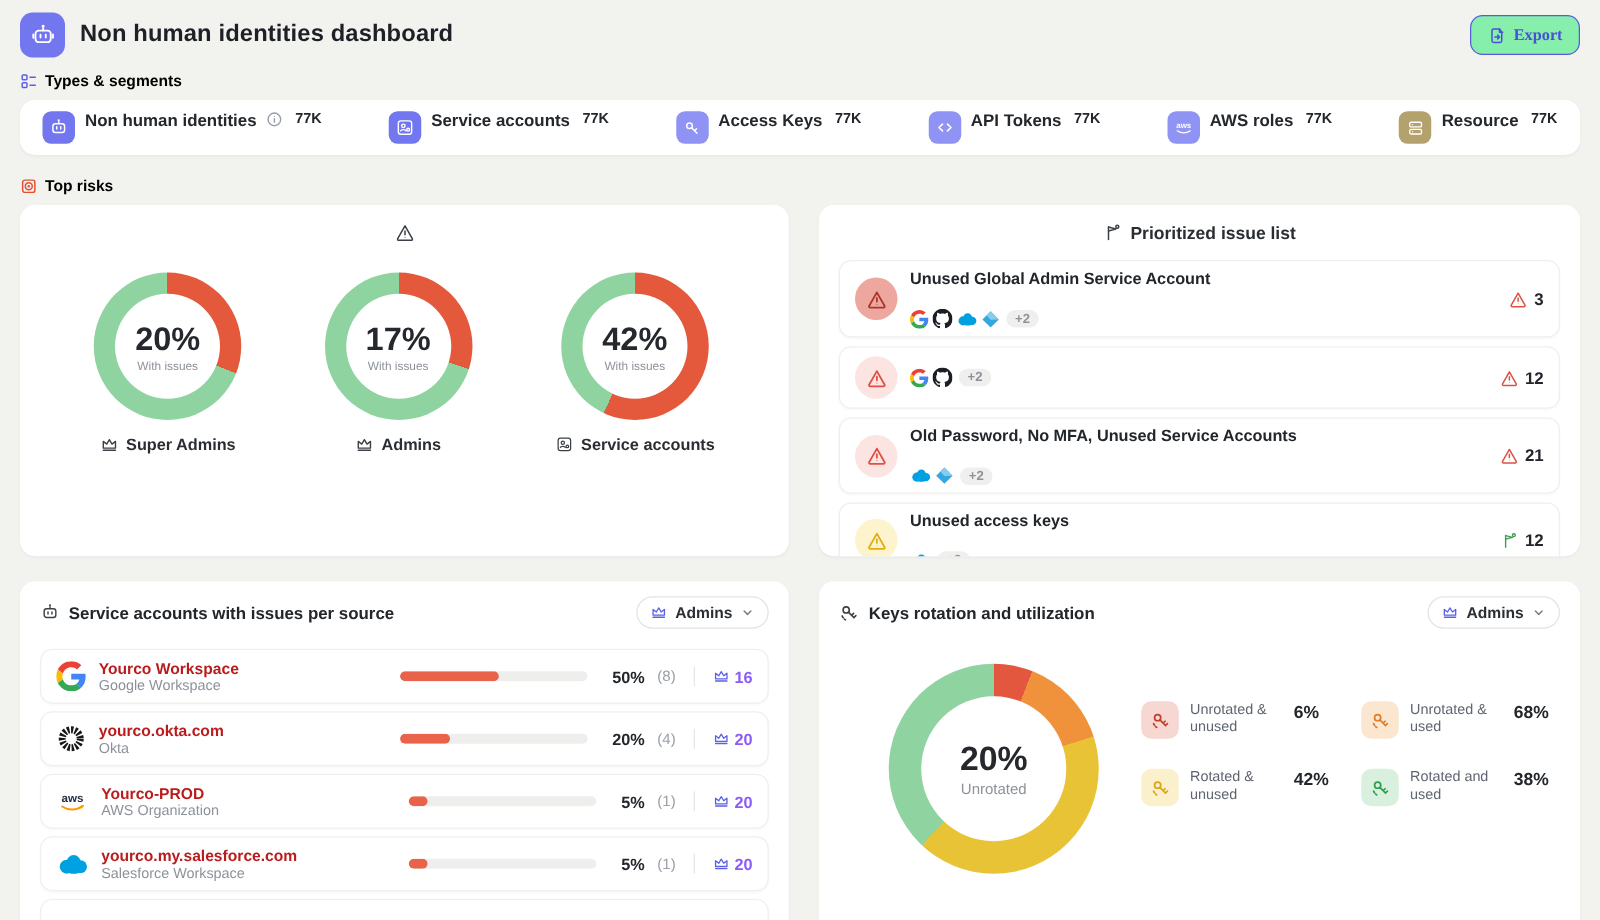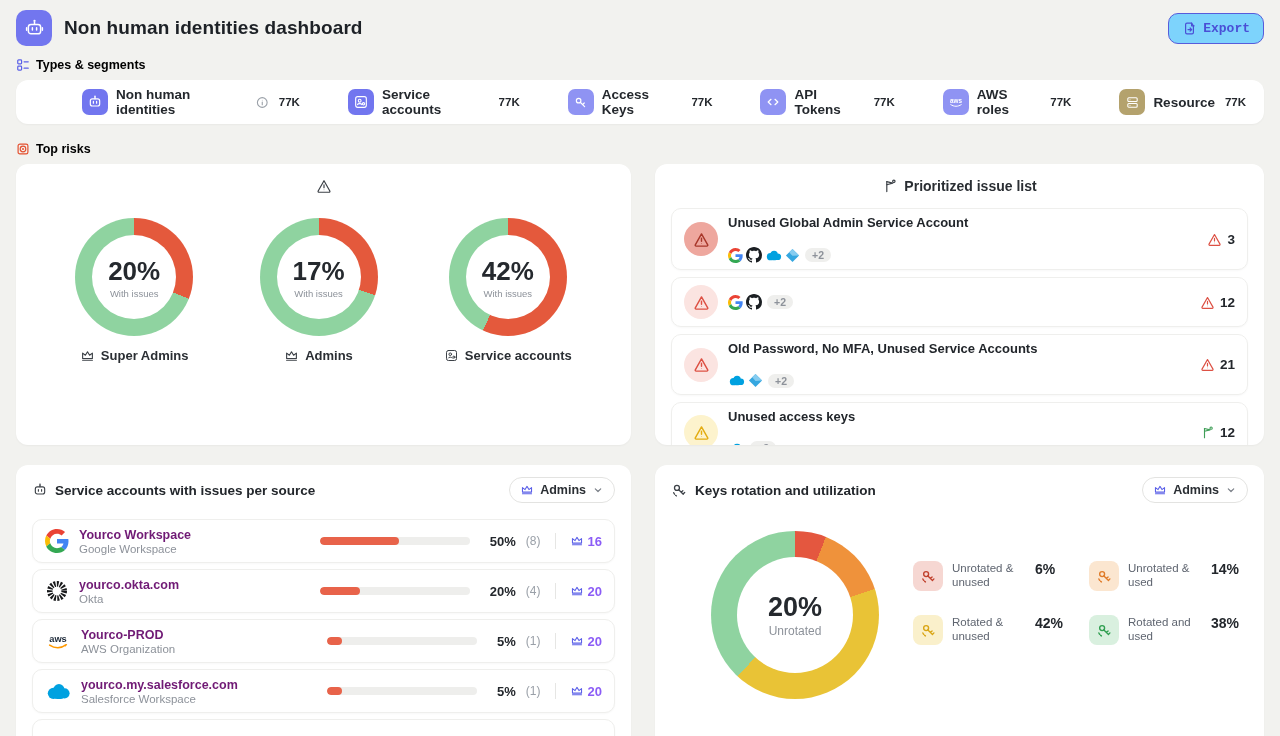--- a/index.html
+++ b/index.html
@@ -3,28 +3,28 @@
 <meta charset="utf-8">
 <style>
   * { margin:0; padding:0; box-sizing:border-box; }
   html,body { width:1280px; height:736px; overflow:hidden; }
   body { background:#f2f2ef; font-family:"Liberation Sans", sans-serif; color:#1d2126; }
 
   
   .header { display:flex; align-items:center; gap:12px; padding:10px 16px; height:56px; }
   .app-icon { width:36px; height:36px; border-radius:10px; background:#7276ef; display:flex; align-items:center; justify-content:center; flex:0 0 auto; }
   .page-title { font-size:19px; font-weight:700; letter-spacing:.1px; }
-  .export-btn { margin-left:auto; display:flex; align-items:center; gap:6px; background:#7dd3fc; border:1.5px solid #575cdb; color:#4a4fd6; font-weight:700; font-size:13px; padding:7px 13px; border-radius:10px; cursor:pointer; font-family:Liberation Mono, monospace; }
+  .export-btn { margin-left:auto; display:flex; align-items:center; gap:6px; background:#86efac; border:1.5px solid #575cdb; color:#4a4fd6; font-weight:700; font-size:13px; padding:7px 13px; border-radius:10px; cursor:pointer; font-family:Liberation Serif, serif; }
 
   
   .section-label { display:flex; align-items:center; gap:6px; margin:2px 16px 8px; font-size:12.5px; font-weight:700; color:#000000; }
 
   
   .cards-row { margin:0 16px; background:#fff; border-radius:12px; height:44px; display:flex; align-items:center; justify-content:space-between; padding:0 18px; box-shadow:0 1px 2px rgba(0,0,0,.04); }
-  .type-card { display:flex; align-items:center; gap:8px; cursor:pointer;margin-left:48px; }
+  .type-card { display:flex; align-items:flex-start; gap:8px; cursor:pointer; }
   .type-ico { width:26px; height:26px; border-radius:7px; display:flex; align-items:center; justify-content:center; flex:0 0 auto; }
   .type-label { font-size:13.5px; font-weight:600; color:#24282d; }
   .type-count { font-size:11.5px; font-weight:700; color:#23272c; margin-left:2px; }
 
   
   .grid { margin:0 16px; display:grid; grid-template-columns:615px 1fr; gap:24px; }
   .panel { background:#fff; border-radius:12px; box-shadow:0 1px 2px rgba(0,0,0,.04); overflow:hidden; }
   .panel.top { height:281px; }
   .panel.bottom { height:330px; }
   .panel-title-center { display:flex; align-items:center; justify-content:center; gap:6px; padding:14px 16px 4px; font-size:14px; font-weight:600; color:#2a2e33; }
@@ -50,21 +50,21 @@
   .issue-main { display:flex; flex-direction:column; gap:17px; flex:1; min-width:0; }
   .issue-title { font-size:13px; font-weight:700; color:#22262b; }
   .issue-providers { display:flex; align-items:center; gap:3px; }
   .plus-pill { background:#efefed; color:#8d929a; border-radius:9px; font-size:10.5px; font-weight:600; padding:1px 7px; margin-left:2px; }
   .issue-badge { display:flex; align-items:center; gap:5px; font-size:13.5px; font-weight:700; color:#23272c; }
 
   
   .source-rows { display:flex; flex-direction:column; gap:6px; padding:4px 16px 0; }
   .source-row { display:flex; align-items:center; gap:10px; border:1px solid #efefed; border-radius:10px; padding:6px 12px; height:44px; background:#fff; box-shadow:0 1px 2px rgba(0,0,0,.03); cursor:pointer; }
   .src-names { display:flex; flex-direction:column; gap:1px; flex:1; min-width:0; }
-  .src-name { font-size:12.5px; font-weight:700; color:#701a75; }
+  .src-name { font-size:12.5px; font-weight:700; color:#b91c1c; }
   .src-sub { font-size:11.5px; color:#8d929a; }
   .src-bar { width:150px; height:8px; border-radius:4px; background:#eeeeec; overflow:hidden; flex:0 0 auto; }
   .src-fill { height:100%; border-radius:4px; background:#e8634a; }
   .src-pct { font-size:13px; font-weight:700; color:#23272c; margin-left:10px; }
   .src-n { font-size:12px; color:#9aa0a8; }
   .v-div { width:1px; height:16px; background:#e6e6e4; margin:0 4px; }
   .crown-count { display:flex; align-items:center; gap:4px; font-size:13px; font-weight:700; color:#8b5cf6; }
 
   
   .keys-content { display:flex; align-items:flex-start; gap:34px; padding:16px 24px 0 56px; }
@@ -592,21 +592,21 @@
 
         <div class="legend-item">
           <span class="legend-tile orange">
             <svg width="17" height="17" viewBox="0 0 20 20" fill="none" stroke="currentColor" stroke-width="1.6" stroke-linecap="round">
                 <circle cx="7.2" cy="7.2" r="2.9"></circle>
                 <path d="M9.3 9.3l5.4 5.4M12.4 12.4l1.8-1.8M14.6 14.6l1.8-1.8"></path>
                 <path d="M3.4 12.8a7.4 7.4 0 0 0 3 3.6" stroke-dasharray="1.8 1.6"></path>
               </svg>
           </span>
           <span class="legend-label">Unrotated &amp; used</span>
-          <span class="legend-value">14%</span>
+          <span class="legend-value">68%</span>
         </div>
 
         <div class="legend-item">
           <span class="legend-tile yellow">
             <svg width="17" height="17" viewBox="0 0 20 20" fill="none" stroke="currentColor" stroke-width="1.6" stroke-linecap="round">
                 <circle cx="7.2" cy="7.2" r="2.9"></circle>
                 <path d="M9.3 9.3l5.4 5.4M12.4 12.4l1.8-1.8M14.6 14.6l1.8-1.8"></path>
                 <path d="M3.4 12.8a7.4 7.4 0 0 0 3 3.6" stroke-dasharray="1.8 1.6"></path>
               </svg>
           </span>

